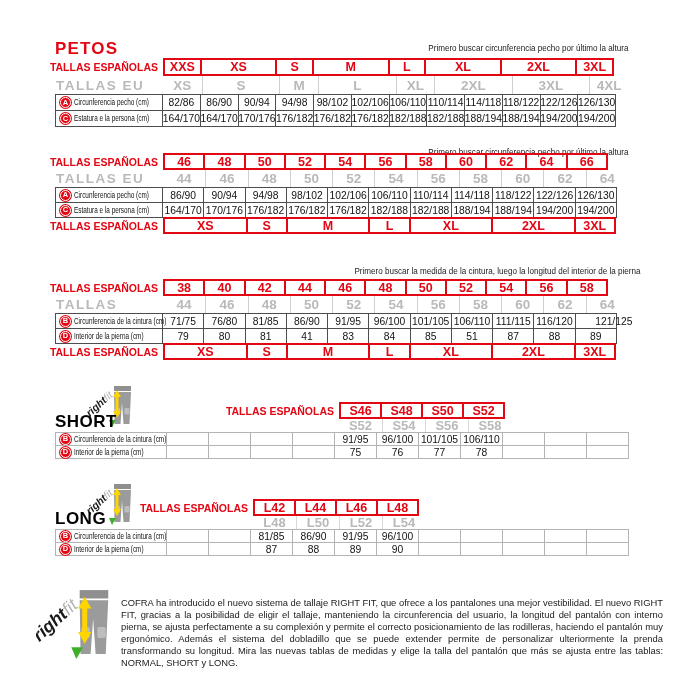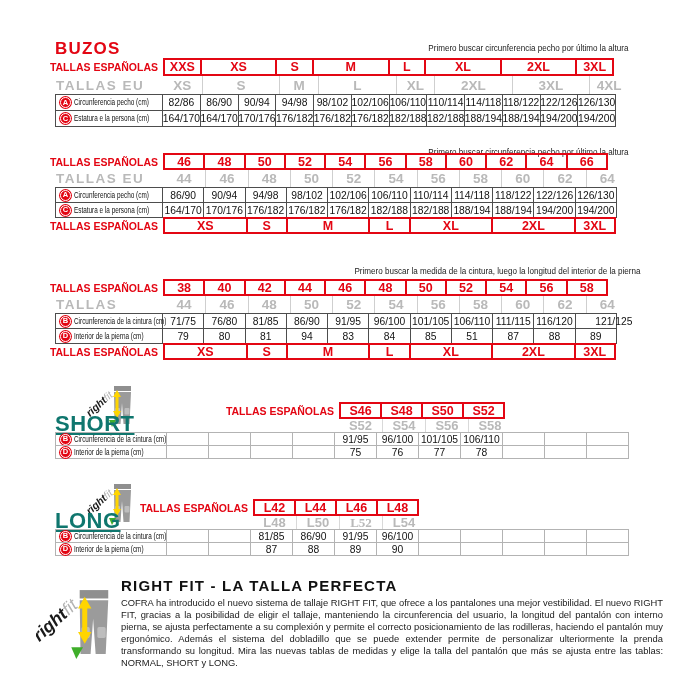--- a/index.html
+++ b/index.html
@@ -2,22 +2,22 @@
 <html><head>
 <meta charset="utf-8">
 <style>
   html,body{margin:0;padding:0;background:#fff;}
   .page{position:relative;width:700px;height:700px;background:#ffffff;overflow:hidden;
         font-family:"Liberation Sans",sans-serif;--red:#e30613;}
   .sec-title{position:absolute;color:var(--red);font-weight:bold;letter-spacing:1.2px;
              line-height:1;white-space:nowrap;}
   .sec-note{position:absolute;font-size:9.5px;color:#1a1a1a;white-space:nowrap;
             transform:scaleX(.85);transform-origin:100% 50%;line-height:1;}
-  .fit-title{position:absolute;font-weight:bold;font-size:22px;color:#0f766e;
-             letter-spacing:.5px;line-height:1;text-decoration:underline;}
+  .fit-title{position:absolute;font-weight:bold;font-size:17px;color:#000000;
+             letter-spacing:.5px;line-height:1;}
   .rf-title{position:absolute;font-weight:bold;font-size:15px;color:#111;
             letter-spacing:1.2px;white-space:nowrap;line-height:1;}
   .rf-body{position:absolute;font-size:9.4px;line-height:1.27;color:#1a1a1a;text-align:justify;}
   .logo{position:absolute;}
   .tbl{position:absolute;}
   .trow{display:flex;align-items:stretch;height:var(--sh,18px);}
   .trow.hD{height:var(--rh,17px);}
   .trow.hG{height:13px;}
   .up1{margin-top:-1px;}
   .cell,.lblcell{box-sizing:border-box;flex:none;display:flex;align-items:center;background:transparent;}
@@ -40,21 +40,21 @@
   .abcd{flex:none;width:9px;height:9px;border-radius:50%;background:var(--red);
         border:1px solid #fff;box-shadow:0 0 0 1px var(--red);color:#fff;font-size:7.5px;
         font-weight:bold;display:flex;align-items:center;justify-content:center;margin-left:2px;
         line-height:1;}
 </style>
 </head>
 <body>
 
 <div class="page">
 
-  <div class="sec-title" style="left:55px;top:40px;font-size:17px">BUZOS</div>
+  <div class="sec-title" style="left:55px;top:40px;font-size:17px">PETOS</div>
   <div class="sec-note" style="right:72px;top:43px">Primero buscar circunferencia pecho por último la altura</div>
   <div class="tbl" id="tbl-camisa" style="left:55px;top:58px;--sh:18px;--rh:17px">
       <div class="trow ">
         <div class="lblcell es-label" style="width: 108px;">TALLAS ESPAÑOLAS</div>
         <div class="cell red-cell" style="width: 38.75px;">XXS</div>
         <div class="cell red-cell ml" style="width: 77.5px;">XS</div>
         <div class="cell red-cell ml" style="width: 38.75px;">S</div>
         <div class="cell red-cell ml" style="width: 77.5px;">M</div>
         <div class="cell red-cell ml" style="width: 38.75px;">L</div>
         <div class="cell red-cell ml" style="width: 77.5px;">XL</div>
@@ -234,21 +234,21 @@
         <div class="cell val-cell" style="width: 42.27px; padding-left: 36px;">121/125</div>
       </div>
       <div class="trow hD up1">
         <div class="lblcell data-label" style="width: 108px;">
           <div class="abcd">D</div>
           <div class="rowlbl">Interior de la pierna (cm)</div>
         </div>
         <div class="cell val-cell" style="width: 42.27px;">79</div>
         <div class="cell val-cell" style="width: 42.27px;">80</div>
         <div class="cell val-cell" style="width: 42.27px;">81</div>
-        <div class="cell val-cell" style="width: 42.27px;">94</div>
+        <div class="cell val-cell" style="width: 42.27px;">41</div>
         <div class="cell val-cell" style="width: 42.27px;">83</div>
         <div class="cell val-cell" style="width: 42.27px;">84</div>
         <div class="cell val-cell" style="width: 42.27px;">85</div>
         <div class="cell val-cell" style="width: 42.27px;">51</div>
         <div class="cell val-cell" style="width: 42.27px;">87</div>
         <div class="cell val-cell" style="width: 42.27px;">88</div>
         <div class="cell val-cell" style="width: 42.27px;">89</div>
       </div>
       <div class="trow up1">
         <div class="lblcell es-label" style="width: 108px;">TALLAS ESPAÑOLAS</div>
@@ -338,21 +338,21 @@
         <div class="lblcell es-label" style="width: 198px;">TALLAS ESPAÑOLAS</div>
         <div class="cell red-cell" style="width: 43px;">L42</div>
         <div class="cell red-cell ml" style="width: 43px;">L44</div>
         <div class="cell red-cell ml" style="width: 43px;">L46</div>
         <div class="cell red-cell ml" style="width: 43px;">L48</div>
       </div>
       <div class="trow hG">
         <div class="lblcell" style="width: 198px;"></div>
         <div class="cell gray-cell" style="width: 43px;">L48</div>
         <div class="cell gray-cell ml" style="width: 43px;">L50</div>
-        <div class="cell gray-cell ml" style="width: 43px; font-family: Liberation Serif, serif;">L52</div>
+        <div class="cell gray-cell ml" style="width: 43px;">L52</div>
         <div class="cell gray-cell ml" style="width: 43px;">L54</div>
       </div>
       <div class="trow hD">
         <div class="lblcell data-label light" style="width: 112px;">
           <div class="abcd">B</div>
           <div class="rowlbl">Circunferencia de la cintura (cm)</div>
         </div>
         <div class="cell val-cell light" style="width: 43px;"></div>
         <div class="cell val-cell light" style="width: 43px;"></div>
         <div class="cell val-cell light" style="width: 43px;">81/85</div>
@@ -386,16 +386,15 @@
 
   <div class="logo" id="logo-big" style="left:36px;top:577px;width:84px;height:90px"><svg viewBox="0 0 100 100" width="100%" height="100%">
         <rect x="52" y="12" width="34" height="10" fill="#8f8f8f"></rect>
         <path d="M52 24 H86 L83 88 H71 L68 46 L65 88 H53 Z" fill="#9b9b9b"></path>
         <rect x="54" y="56" width="10" height="13" rx="2" fill="#bdbdbd"></rect>
         <rect x="73" y="56" width="10" height="13" rx="2" fill="#bdbdbd"></rect>
         <polygon points="58,20 50,34 55,34 55,62 50,62 58,76 66,62 61,62 61,34 66,34" fill="#ffd500"></polygon>
         <polygon points="42,80 56,80 48,94" fill="#3fae2a"></polygon>
         <text x="4" y="74" transform="rotate(-42 4 74)" font-size="21" font-style="italic" font-family="Liberation Sans, sans-serif"><tspan font-weight="bold" fill="#1a1a1a">right</tspan><tspan fill="#b3b3b3">fit</tspan></text>
       </svg></div>
-  <div class="rf-title" style="left:121px;top:578px">RIGHT FIT - LA TALLA PERFECTA</div>
   <div class="rf-body" style="left:121px;top:597px;width:542px">COFRA ha introducido el nuevo sistema de tallaje RIGHT FIT, que ofrece a los pantalones una mejor vestibilidad. El nuevo RIGHT FIT, gracias a la posibilidad de eligir el tallaje, manteniendo la circunferencia del usuario, la longitud del pantalón con interno pierna, se ajusta perfectamente a su complexión y permite el correcto posicionamiento de las rodilleras, haciendo el pantalón muy ergonómico. Además el sistema del dobladillo que se puede extender permite de personalizar ulteriormente la prenda transformando su longitud. Mira las nuevas tablas de medidas y elige la talla del pantalón que más se ajusta entre las tablas: NORMAL, SHORT y LONG.</div>
 
 </div>
 
 </body></html>

